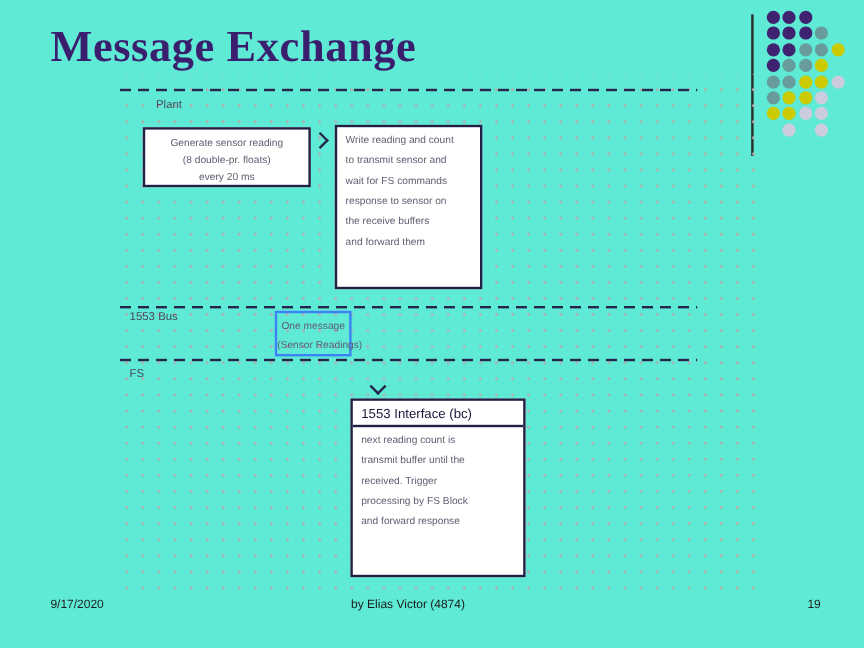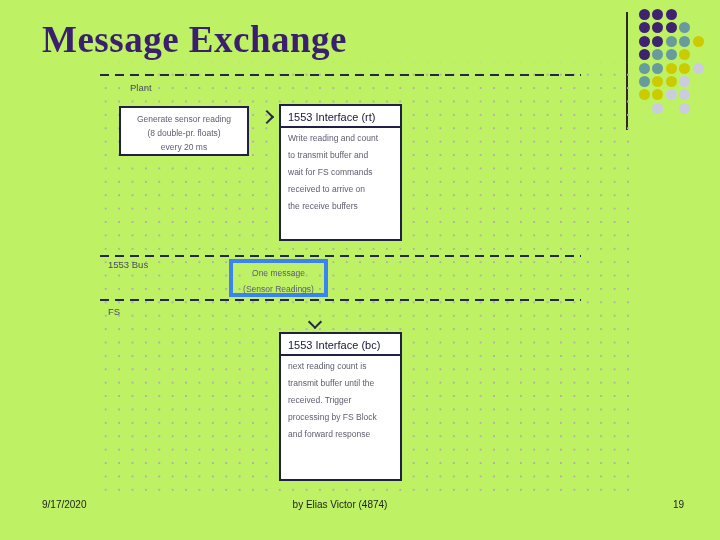--- a/index.html
+++ b/index.html
@@ -1,17 +1,17 @@
 <!DOCTYPE html>
 <html><head>
 <meta charset="utf-8">
 <style>
   html,body{margin:0;padding:0;background:#888;}
   .slide{
-    position:relative; width:720px; height:540px; background:#bef264;
+    position:relative; width:720px; height:540px; background:#5eead4;
     overflow:hidden; font-family:"Liberation Sans",sans-serif;
   }
   
   .title{
     position:absolute; left:42px; top:18px; margin:0;
     font-family:"Liberation Serif","DejaVu Serif",serif;
     font-weight:bold; font-size:37px; color:#3B1F6F; letter-spacing:.5px;
     white-space:nowrap;
   }
   
@@ -34,35 +34,35 @@
     position:absolute; font-size:9.5px; color:#4a4a5e; white-space:nowrap;
   }
   .lane-plant{left:108px; top:82px;margin-left:22px;}
   .lane-bus{left:108px; top:259px;}
   .lane-fs{left:108px; top:306px;}
   
   .dbox{
     position:absolute; box-sizing:border-box; background:#fff;
     border:2px solid #202045;
   }
-  .gen-box{left:119px; top:106px; width:130px; height:50px;
+  .gen-box{left:119px; top:106px; width:140px; height:50px;
     text-align:center; font-size:8.5px; color:#5d5d70; padding-top:4px;}
   .gen-box div{line-height:14px; white-space:nowrap;}
   .rt-box{left:279px; top:104px; width:123px; height:137px;}
-  .bc-box{left:279px; top:332px; width:123px; height:149px;}
+  .bc-box{left:292px; top:332px; width:146px; height:149px;}
   .box-title{
     font-size:11px; color:#18183a; padding:5px 4px 3px 7px;
     border-bottom:2px solid #202045; white-space:nowrap;
   }
   .box-body{padding:2px 18px 0 7px; font-size:8.5px; color:#5d5d70;}
   .box-body div{line-height:17px; white-space:nowrap;}
   
   .busmsg{
-    position:absolute; left:229px; top:259px; width:99px; height:38px;
-    border:4px solid #3b82f6; text-align:center;
+    position:absolute; left:229px; top:259px; width:64px; height:38px;
+    border:2px solid #3b82f6; text-align:center;
     font-size:8.5px; color:#5d5d70; box-sizing:border-box; padding-top:2px;
   }
   .busmsg div{line-height:16px; white-space:nowrap;}
   
   .chev{position:absolute; width:8px; height:8px;
     border-top:2px solid #26264D; border-right:2px solid #26264D;}
   .chev-right{left:262px; top:112px; transform:rotate(45deg);}
   .chev-down{left:310px; top:317px; transform:rotate(135deg);}
   
   .footer-date{position:absolute; left:42px; top:499px; font-size:10px; color:#1d1d1d;}
@@ -124,27 +124,27 @@
 
   <div class="dbox gen-box">
     <div>Generate sensor reading</div>
     <div>(8 double-pr. floats)</div>
     <div>every 20 ms</div>
   </div>
 
   <span class="chev chev-right"></span>
 
   <div class="dbox rt-box">
-    <div class="box-title">1553 Interface (rt)</div>
     <div class="box-body">
       <div>Write reading and count</div>
-      <div>to transmit buffer and</div>
+      <div>to transmit sensor and</div>
       <div>wait for FS commands</div>
-      <div>received to arrive on</div>
+      <div>response to sensor on</div>
       <div>the receive buffers</div>
+      <div>and forward them</div>
     </div>
   </div>
 
   <div class="busmsg">
     <div>One message</div>
     <div>(Sensor Readings)</div>
   </div>
 
   <span class="chev chev-down"></span>
 

